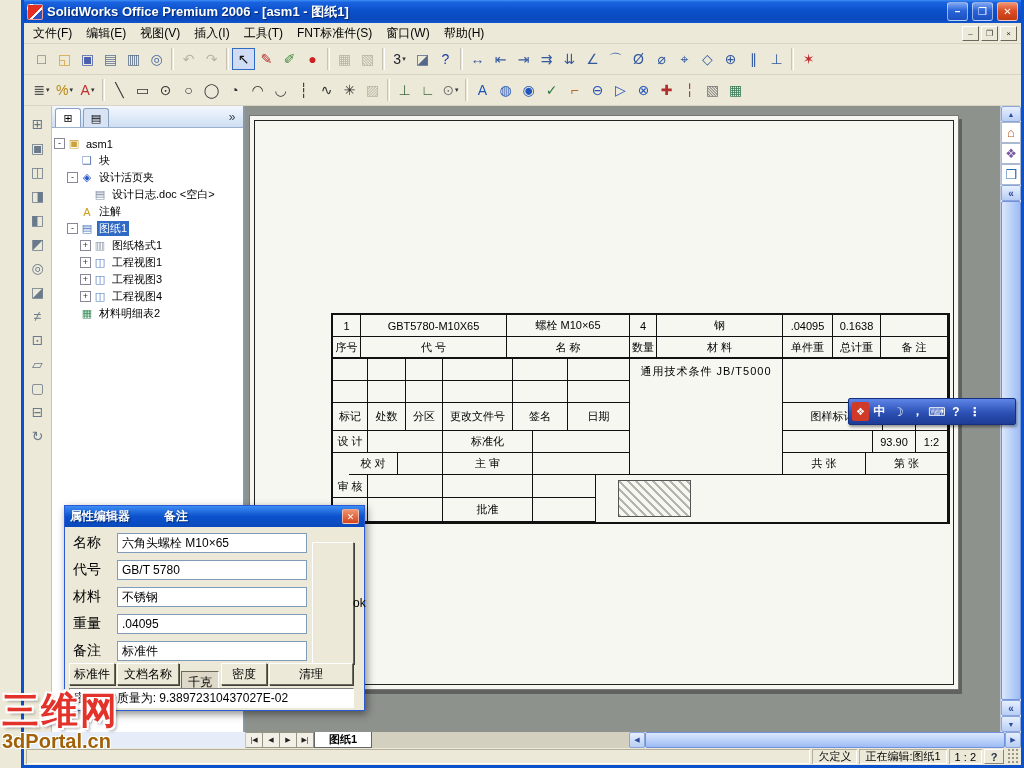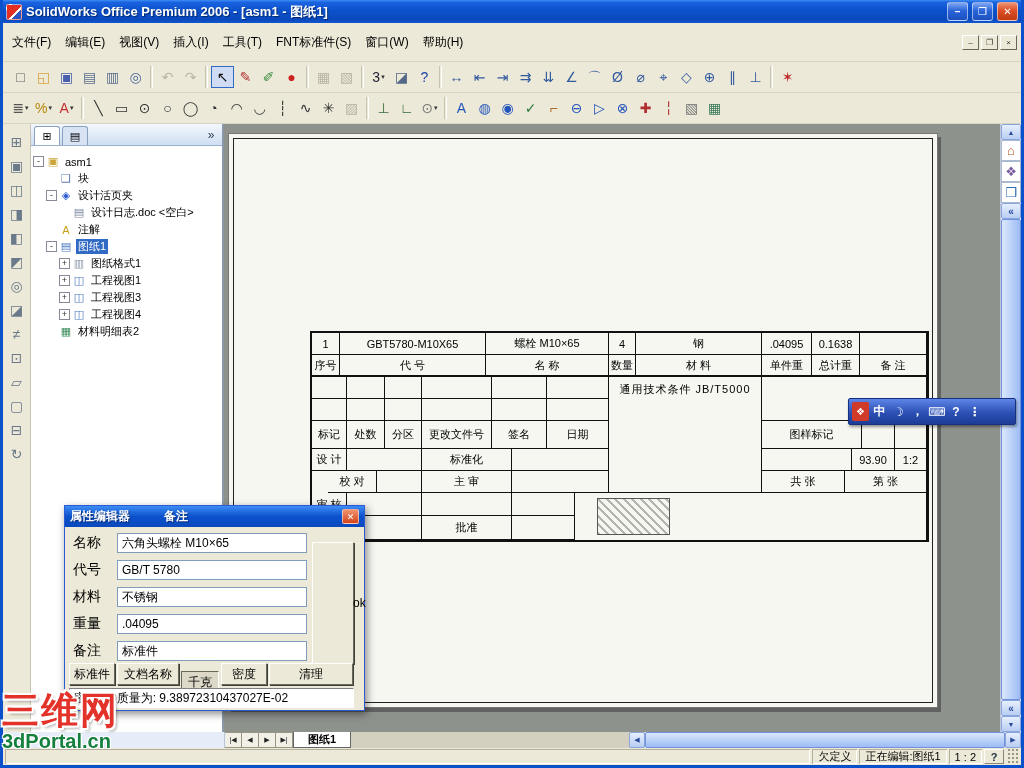--- a/index.html
+++ b/index.html
@@ -1,26 +1,26 @@
 <!DOCTYPE html>
 <html><head>
 <meta charset="utf-8">
 <style>
   *{box-sizing:border-box;margin:0;padding:0;}
   html,body{width:1024px;height:768px;}
   body{position:relative;overflow:hidden;font-family:"Liberation Sans","DejaVu Sans",sans-serif;background:#ece9d8;}
-  .window{position:absolute;inset:0;border:3px solid #0c51cc;border-top:none;display:flex;flex-direction:column;background:#4d7c0f;}
+  .window{position:absolute;inset:0;border:3px solid #0c51cc;border-top:none;display:flex;flex-direction:column;background:#4d7c0f;margin-left:21px;}
   
   .titlebar{height:23px;flex:none;background:linear-gradient(180deg,#3d8df5 0%,#1a63e0 10%,#0c51cc 45%,#0a49bd 85%,#1156d0 100%);display:flex;align-items:center;padding:0 3px;gap:4px;}
   .app-logo{width:16px;height:16px;flex:none;border-radius:2px;background:linear-gradient(135deg,#e33022 0%,#e33022 55%,#ffffff 55%,#ffffff 65%,#2a55c0 65%);border:1px solid #fff8;}
   .title-text{color:#fff;font-weight:bold;font-size:13px;text-shadow:1px 1px 1px #00276e;flex:1;white-space:nowrap;overflow:hidden;}
   .win-btn{width:21px;height:19px;flex:none;border-radius:3px;border:1px solid #ffffff88;display:flex;align-items:center;justify-content:center;color:#fff;font-size:10px;font-weight:bold;background:linear-gradient(180deg,#7fa8f2,#2a64d8 45%,#1c50c0);}
   .win-close{background:linear-gradient(180deg,#f0926f,#dd4f25 45%,#c03a12);}
   
-  .menubar{height:39px;flex:none;background:#ece9d8;display:flex;align-items:center;padding:0 2px;border-bottom:1px solid #d8d4c0;}
+  .menubar{height:21px;flex:none;background:#ece9d8;display:flex;align-items:center;padding:0 2px;border-bottom:1px solid #d8d4c0;}
   .menu-item{font-size:12px;padding:2px 7px;color:#000;white-space:nowrap;}
   .menu-spacer{flex:1;}
   .child-btn{width:17px;height:15px;margin-right:2px;background:#ece9d8;border:1px solid;border-color:#fff #6a675a #6a675a #fff;font-size:8px;display:flex;align-items:center;justify-content:center;color:#333;}
   
   .toolbar{height:31px;flex:none;background:#ece9d8;display:flex;align-items:center;padding:0 6px;border-bottom:1px solid #d8d4c4;overflow:hidden;}
   .tb-btn{min-width:23px;height:22px;display:flex;align-items:center;justify-content:center;border:1px solid transparent;padding:0 2px;flex:none;}
   .tb-glyph{font-size:14px;line-height:1;}
   .tb-disabled .tb-glyph{color:#b8b4a4 !important;}
   .tb-pressed{border-color:#316ac5;background:#cfdcf3;}
   .tb-caret{font-size:7px;color:#333;margin-left:1px;}
@@ -91,21 +91,21 @@
   .dlg-label{width:44px;font-size:14px;color:#000;}
   .dlg-input{width:190px;height:20px;border:1px solid #7f9db9;background:#fff;font-size:12px;padding:0 4px;font-family:inherit;}
   #dlg-ok{position:absolute;right:10px;top:36px;width:36px;height:122px;background:#ece9d8;border:1px solid;border-color:#fff #6a6a5a #6a6a5a #fff;box-shadow:1px 1px 0 #40403a;font-size:12px;font-family:inherit;padding-left:40px;}
   #dlg-buttons{position:absolute;left:4px;top:157px;display:flex;gap:2px;}
   .dlg-btn{height:22px;background:#ece9d8;border:1px solid;border-color:#fff #6a6a5a #6a6a5a #fff;box-shadow:1px 1px 0 #40403a;font-size:12px;font-family:inherit;}
   .dlg-pressed{border-color:#6a6a5a #fff #fff #6a6a5a;box-shadow:none;background:#ddd8c8;}
   .dlg-status{position:absolute;left:4px;top:182px;right:10px;height:20px;background:#fff;border:1px solid;border-color:#808080 #fff #fff #808080;font-size:12px;display:flex;align-items:center;padding:0 4px;white-space:nowrap;overflow:hidden;}
   
   #watermark{position:absolute;left:2px;top:692px;z-index:60;pointer-events:none;}
   .wm-cn{font-size:37px;font-weight:bold;color:#e23229;letter-spacing:2px;line-height:1.02;text-shadow:-2px -2px 0 #fff,2px -2px 0 #fff,-2px 2px 0 #fff,2px 2px 0 #fff,3px 3px 3px rgba(0,0,0,.35);}
-  .wm-en{font-size:20px;font-weight:bold;color:#15803d;text-shadow:-1px -1px 0 #fff,1px -1px 0 #fff,-1px 1px 0 #fff,1px 1px 0 #fff;}
+  .wm-en{font-size:20px;font-weight:bold;color:#a16207;text-shadow:-1px -1px 0 #fff,1px -1px 0 #fff,-1px 1px 0 #fff,1px 1px 0 #fff;}
 </style>
 </head>
 <body>
 
 <div class="window">
 
   <div class="titlebar">
     <div class="app-logo"></div>
     <div class="title-text">SolidWorks Office Premium 2006 - [asm1 - 图纸1]</div>
     <div class="win-btn">–</div>

